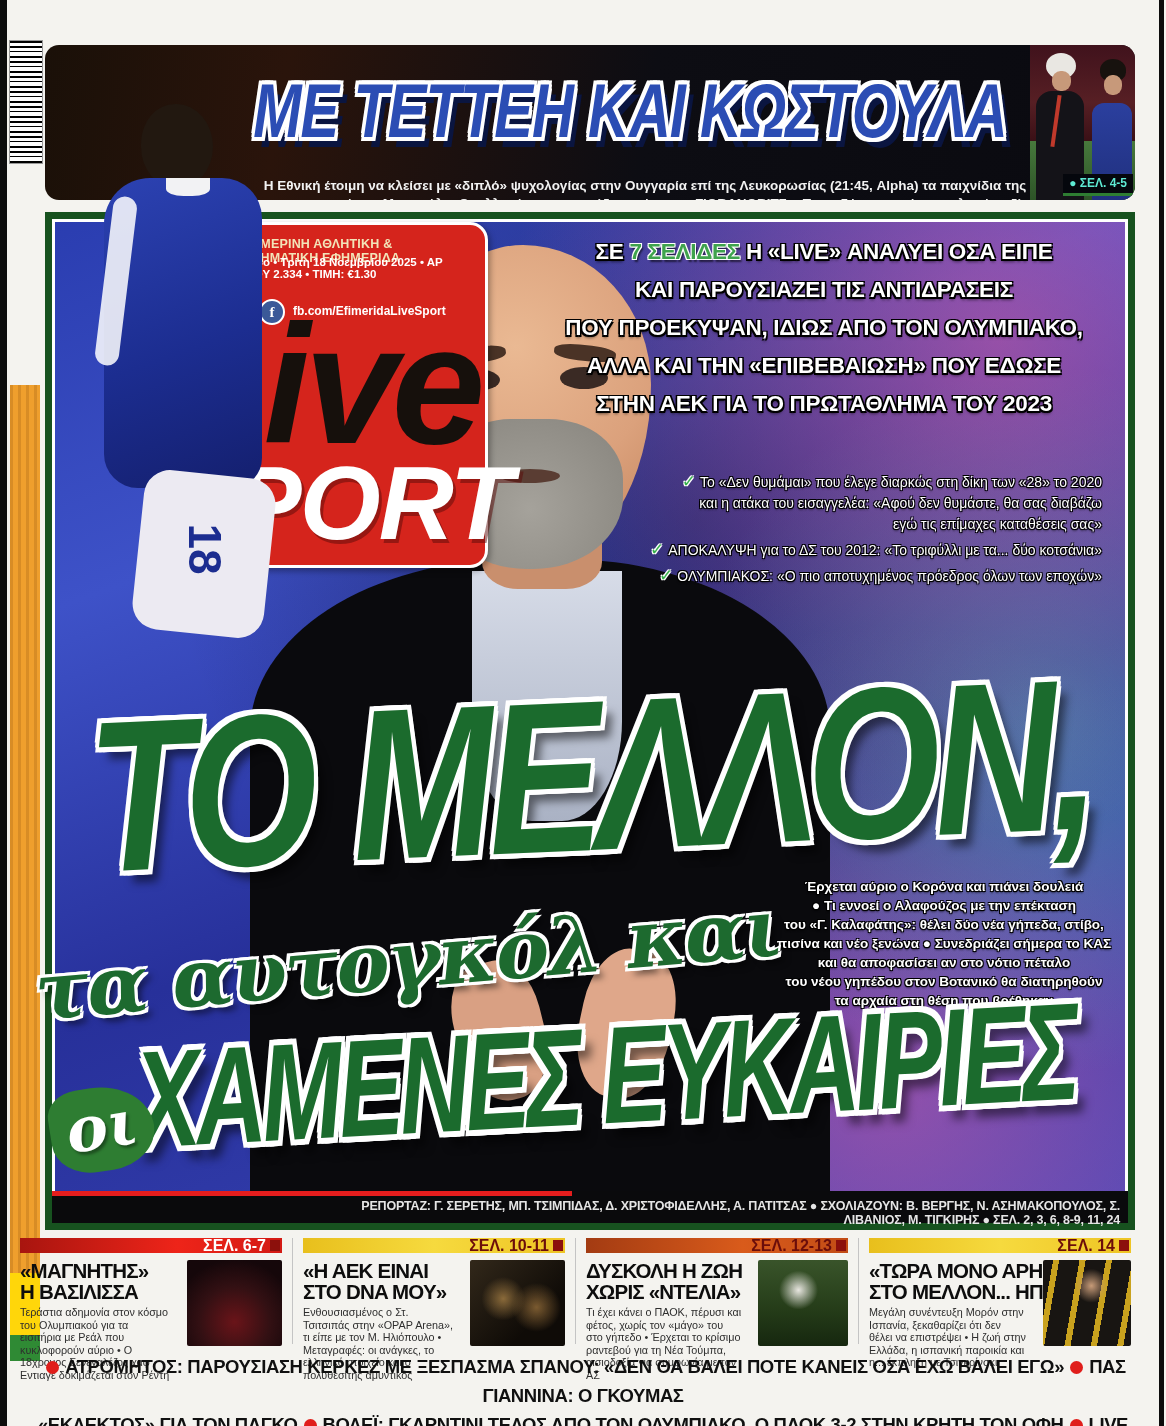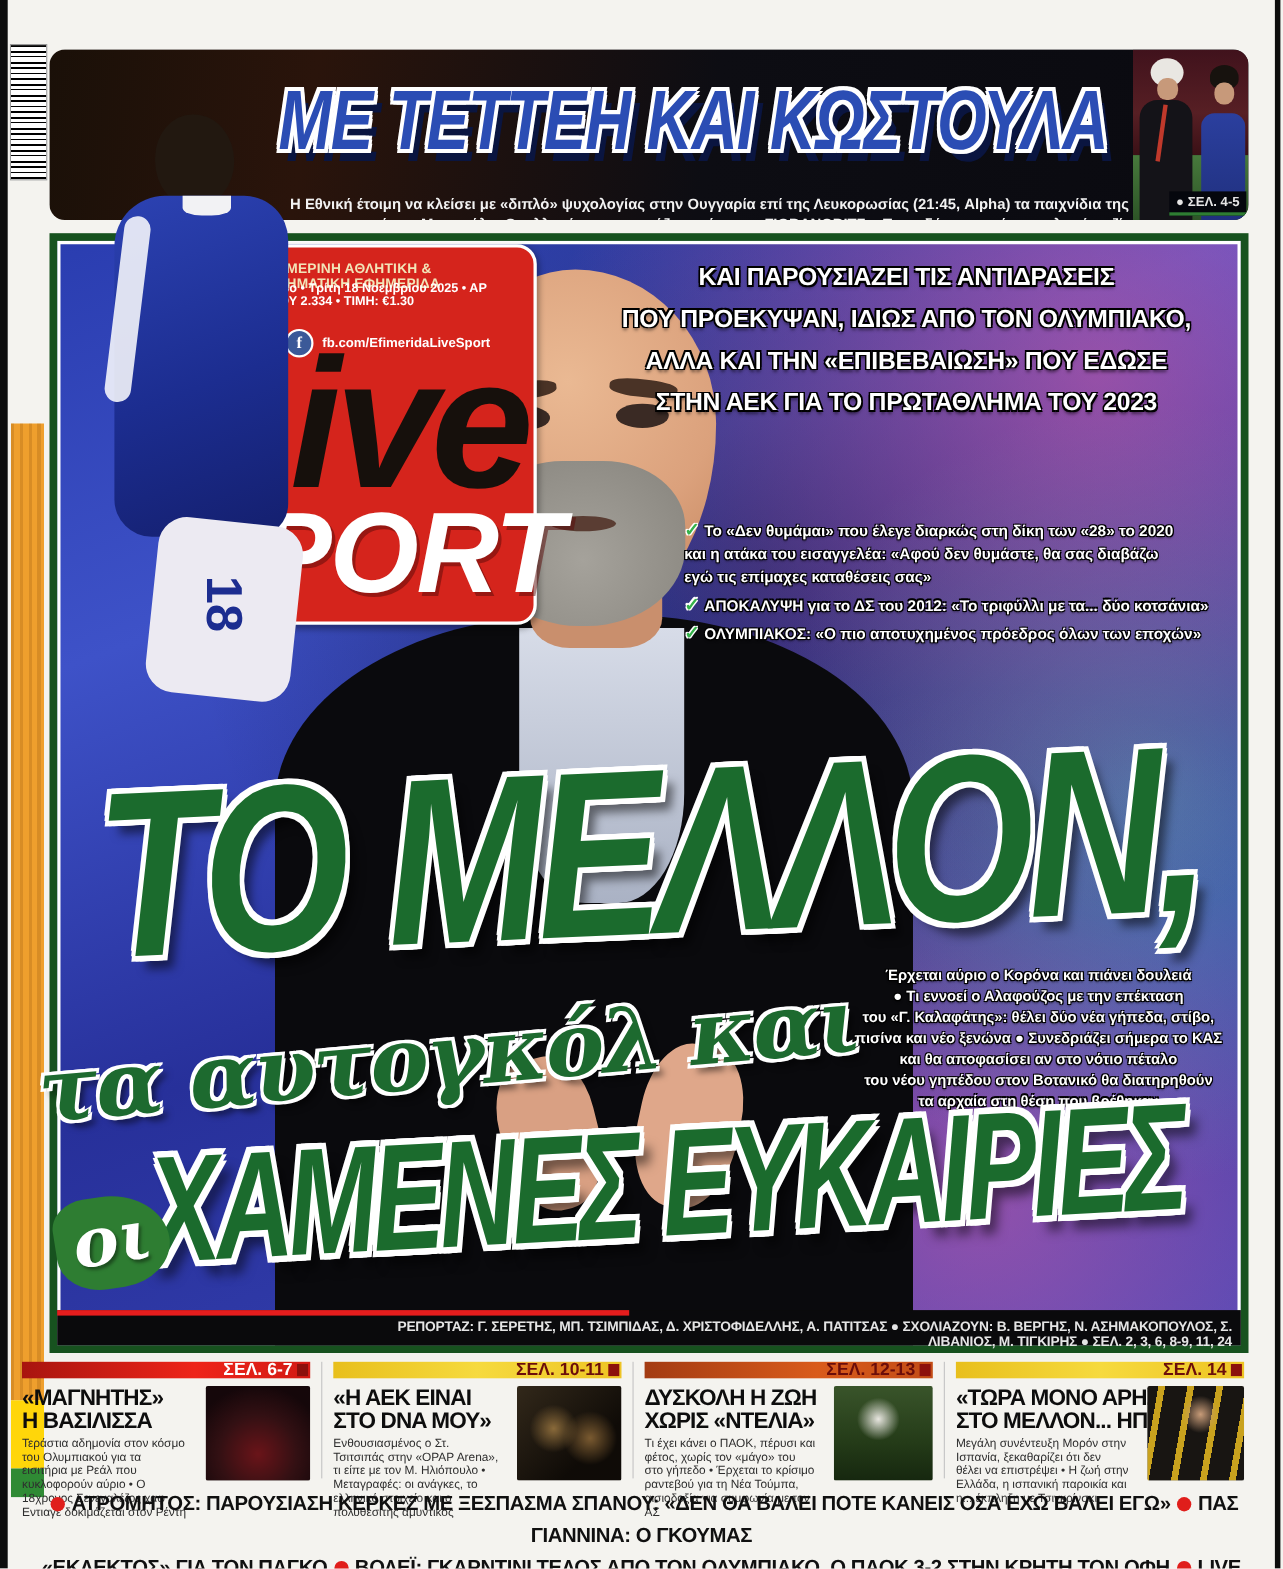--- a/index.html
+++ b/index.html
@@ -23,21 +23,21 @@
   .ts-right{left:985px;top:0;width:105px;height:155px;overflow:hidden;}
   .ts-right .pitch{left:0;top:96px;width:105px;height:59px;background:linear-gradient(180deg,#47793c,#2d5427);}
   .ts-right .stands{left:0;top:0;width:105px;height:96px;background:linear-gradient(180deg,#40121c,#571f24 60%,#3a1016);}
   .coach-body{left:6px;top:46px;width:48px;height:109px;background:#141318;border-radius:16px 16px 0 0;}
   .coach-hair{left:16px;top:8px;width:30px;height:26px;background:#e9e7e2;border-radius:50%;}
   .coach-face{left:22px;top:26px;width:19px;height:20px;background:#c7997a;border-radius:45%;}
   .coach-lanyard{left:24px;top:50px;width:4px;height:52px;background:#c0392b;transform:rotate(8deg);}
   .p2-body{left:62px;top:58px;width:40px;height:97px;background:linear-gradient(180deg,#2b3f9e,#20307e);border-radius:12px 12px 0 0;}
   .p2-hair{left:70px;top:14px;width:26px;height:22px;background:#17120e;border-radius:50% 50% 40% 40%;}
   .p2-face{left:74px;top:30px;width:18px;height:20px;background:#c7997a;border-radius:45%;}
-  .ts-badge{right:2px;bottom:4px;background:#05070d;color:#e5e5e5;font-size:12px;font-weight:bold;
+  .ts-badge{right:2px;bottom:4px;background:#05070d;color:#5eead4;font-size:12px;font-weight:bold;
     padding:2px 6px 3px;border-bottom:3px solid #2e7d32;letter-spacing:0;}
   .ts-headline{left:185px;top:2px;width:800px;height:96px;line-height:96px;text-align:center;
     font-size:58px;font-weight:900;font-style:italic;color:#2b4db4;letter-spacing:-1px;white-space:nowrap;
     transform:scaleY(1.32);transform-origin:center top;
     text-shadow:-3px -3px 0 #fff,3px -3px 0 #fff,-3px 3px 0 #fff,3px 3px 0 #fff,-3px 0 0 #fff,3px 0 0 #fff,0 -3px 0 #fff,0 3px 0 #fff,7px 8px 0 #0a1540;}
   .ts-sub{left:130px;top:132px;width:940px;text-align:center;color:#f2f2f2;font-size:13.5px;font-weight:bold;line-height:17.5px;}
 
   
   .cutout{z-index:30;}
   .pc-head{left:95px;top:58px;width:72px;height:84px;background:#221810;border-radius:48% 52% 50% 50%;}
@@ -89,21 +89,21 @@
     text-shadow:3px 4px 0 rgba(90,10,8,.5);}
 
   
   .intro{left:508px;top:14px;width:528px;text-align:center;z-index:6;color:#fff;font-weight:bold;font-size:22.5px;line-height:38px;
     letter-spacing:-.3px;
     text-shadow:-1.5px -1.5px 0 #000,1.5px -1.5px 0 #000,-1.5px 1.5px 0 #000,1.5px 1.5px 0 #000,0 3px 3px rgba(0,0,0,.55);}
   .gtx{color:#3fa34d;
     text-shadow:-1px -1px 0 #fff,1px -1px 0 #fff,-1px 1px 0 #fff,1px 1px 0 #fff,2px 3px 2px rgba(0,0,0,.6);}
 
   
-  .bullets{left:570px;top:252px;width:480px;text-align:left;z-index:6;color:#fff;font-weight:bold;font-size:14px;line-height:21px;
+  .bullets{left:570px;top:252px;width:480px;text-align:right;z-index:6;color:#fff;font-weight:normal;font-size:14px;line-height:21px;
     text-shadow:-1px -1px 0 #000,1px -1px 0 #000,-1px 1px 0 #000,1px 1px 0 #000,0 2px 2px rgba(0,0,0,.6);}
   .bullet-item{margin-bottom:4px;}
   .check{color:#35b24a;font-size:17px;margin-right:4px;
     text-shadow:-1px -1px 0 #fff,1px -1px 0 #fff,-1px 1px 0 #fff,1px 1px 0 #fff;}
 
   
   .green-big{color:#1b6b2d;font-weight:900;font-style:italic;white-space:nowrap;z-index:7;line-height:1;
     text-shadow:-4px -4px 0 #fff,4px -4px 0 #fff,-4px 4px 0 #fff,4px 4px 0 #fff,-4px 0 0 #fff,4px 0 0 #fff,0 -4px 0 #fff,0 4px 0 #fff,9px 10px 8px rgba(0,0,0,.5);}
   .hl1{left:0;top:470px;width:1076px;text-align:center;font-size:172px;letter-spacing:-7px;
     transform:rotate(-2.5deg) scale(1,1.25);transform-origin:center;}
@@ -217,20 +217,21 @@
     <div class="abs lg-issue">ΕΤΟΣ 8ο • Τρίτη 18 Νοεμβρίου 2025 • ΑΡ ΦΥΛΛΟΥ 2.334 • ΤΙΜΗ: €1.30</div>
     <div class="abs lg-fb">
       <span class="fb-circle">f</span><span>fb.com/EfimeridaLiveSport</span>
     </div>
     <div class="abs lg-live">Live</div>
     <div class="abs lg-sport">SPORT</div>
     <div class="abs lg-oval">Φ</div>
   </div>
 
   <div class="abs intro">
+    <div><span>ΣΕ </span><span class="gtx">7 ΣΕΛΙΔΕΣ</span><span> Η «LIVE» ΑΝΑΛΥΕΙ ΟΣΑ ΕΙΠΕ</span></div>
     <div>ΚΑΙ ΠΑΡΟΥΣΙΑΖΕΙ ΤΙΣ ΑΝΤΙΔΡΑΣΕΙΣ</div>
     <div>ΠΟΥ ΠΡΟΕΚΥΨΑΝ, ΙΔΙΩΣ ΑΠΟ ΤΟΝ ΟΛΥΜΠΙΑΚΟ,</div>
     <div>ΑΛΛΑ ΚΑΙ ΤΗΝ «ΕΠΙΒΕΒΑΙΩΣΗ» ΠΟΥ ΕΔΩΣΕ</div>
     <div>ΣΤΗΝ ΑΕΚ ΓΙΑ ΤΟ ΠΡΩΤΑΘΛΗΜΑ ΤΟΥ 2023</div>
   </div>
 
   <div class="abs bullets">
     <div class="bullet-item">
       <div><span class="check">✓</span><span>Το «Δεν θυμάμαι» που έλεγε διαρκώς στη δίκη των «28» το 2020</span></div>
       <div>και η ατάκα του εισαγγελέα: «Αφού δεν θυμάστε, θα σας διαβάζω</div>

